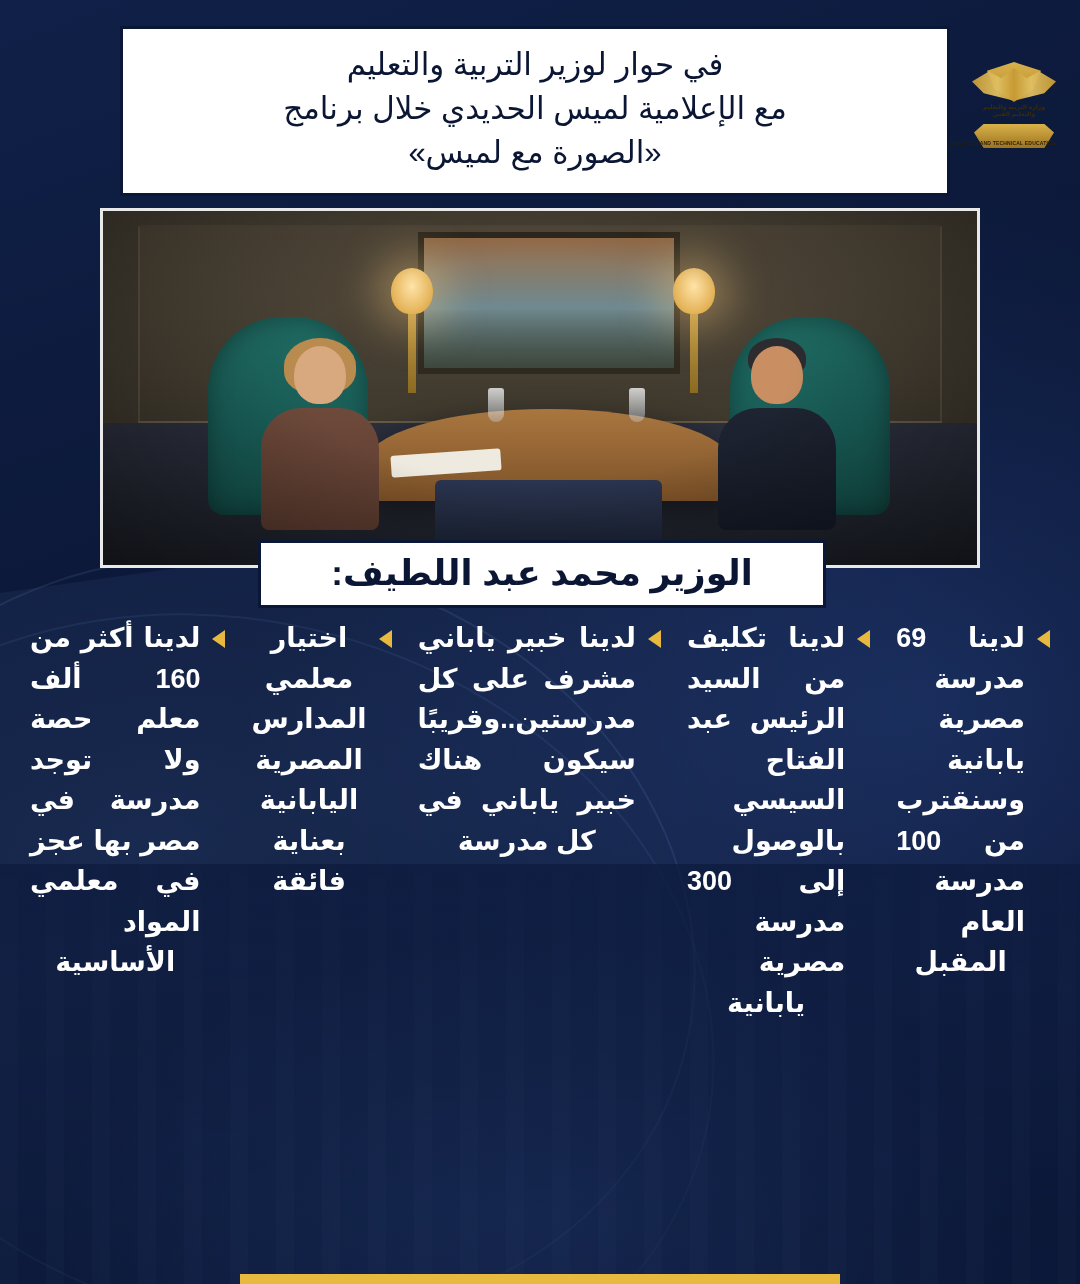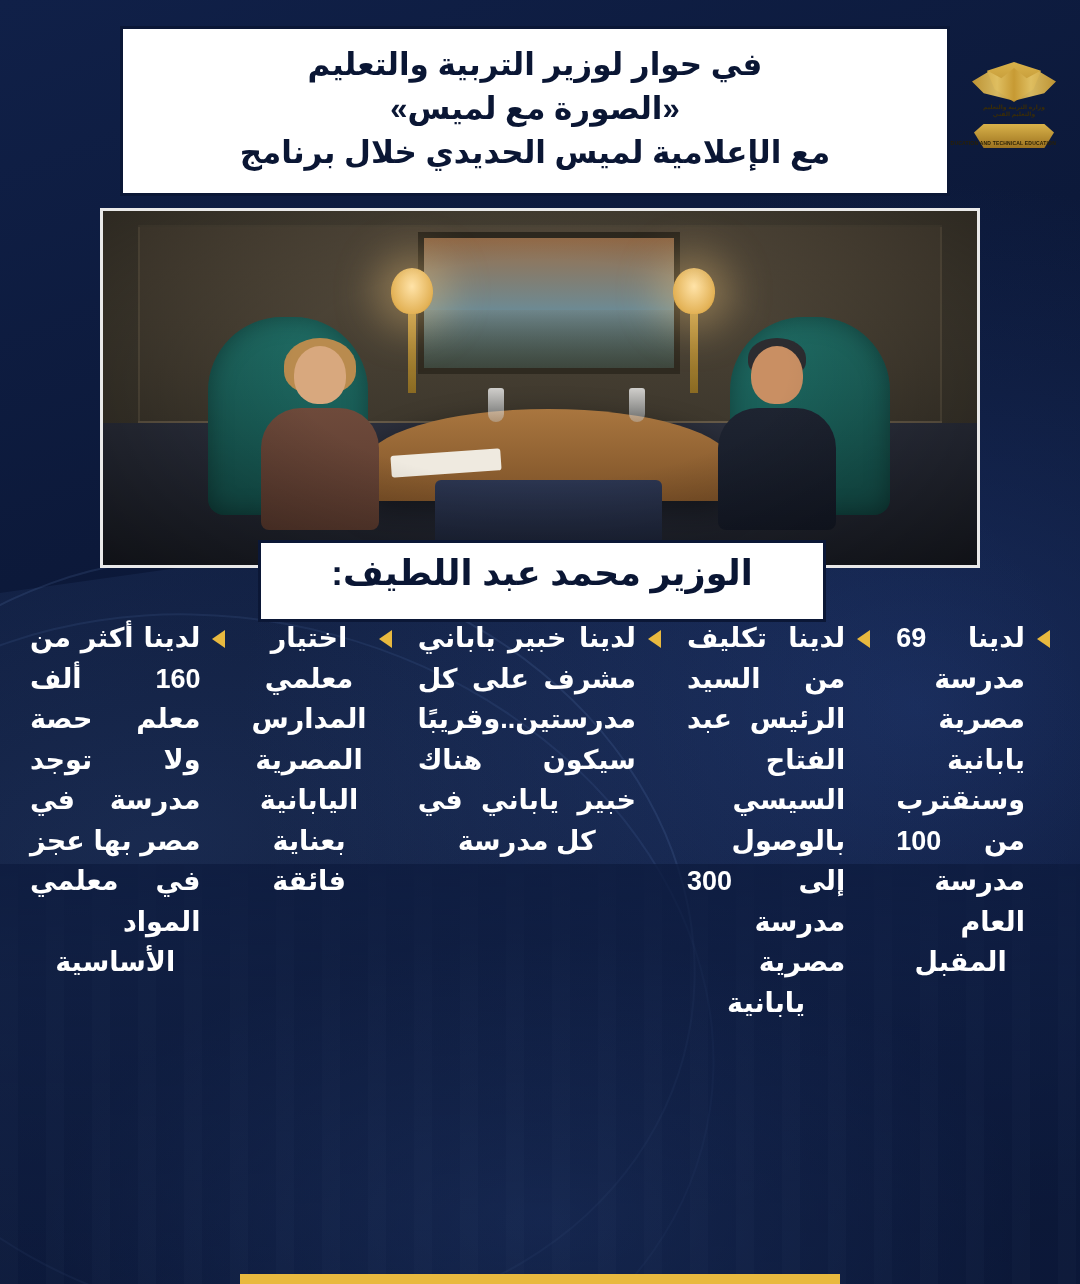--- a/index.html
+++ b/index.html
@@ -127,21 +127,21 @@
     top: 26px;
     left: 120px;
     right: 130px;
     background: #ffffff;
     border: 3px solid #0b1736;
     padding: 14px 26px 18px;
     text-align: center;
   }
   .title-box p {
     color: #0a1634;
-    font-weight: bold;
+    font-weight: normal;
     font-size: 31px;
     line-height: 1.42;
     letter-spacing: -0.2px;
   }
 
   
   .photo-wrap {
     position: absolute;
     top: 208px;
     left: 100px;
@@ -254,21 +254,21 @@
   }
 
   
   .speaker-box {
     position: absolute;
     top: 540px;
     left: 258px;
     width: 568px;
     background: #ffffff;
     border: 3px solid #0b1736;
-    padding: 10px 20px 26px;
+    padding: 10px 20px 12px;
     text-align: center;
     z-index: 5;
   }
   .speaker-box span {
     color: #0a1634;
     font-weight: bold;
     font-size: 35px;
     letter-spacing: 0.5px;
   }
 
@@ -335,22 +335,22 @@
       <div class="wings"></div>
       <div class="crest-text">وزارة التربية والتعليم
 والتعليم الفني</div>
       <div class="ribbon"></div>
       <div class="ribbon-text">MINISTRY OF EDUCATION AND TECHNICAL EDUCATION</div>
     </div>
   </div>
 
   <div class="title-box">
     <p>في حوار لوزير التربية والتعليم</p>
+    <p>مع الإعلامية لميس الحديدي خلال برنامج</p>
     <p>«الصورة مع لميس»</p>
-    <p>مع الإعلامية لميس الحديدي خلال برنامج</p>
   </div>
 </div>
 
 <div class="photo-wrap">
   <div class="photo">
     <div class="ph-wall"></div>
     <div class="ph-panel"></div>
     <div class="ph-art"></div>
     <div class="ph-lamp-stem l"></div>
     <div class="ph-lamp-stem r"></div>

